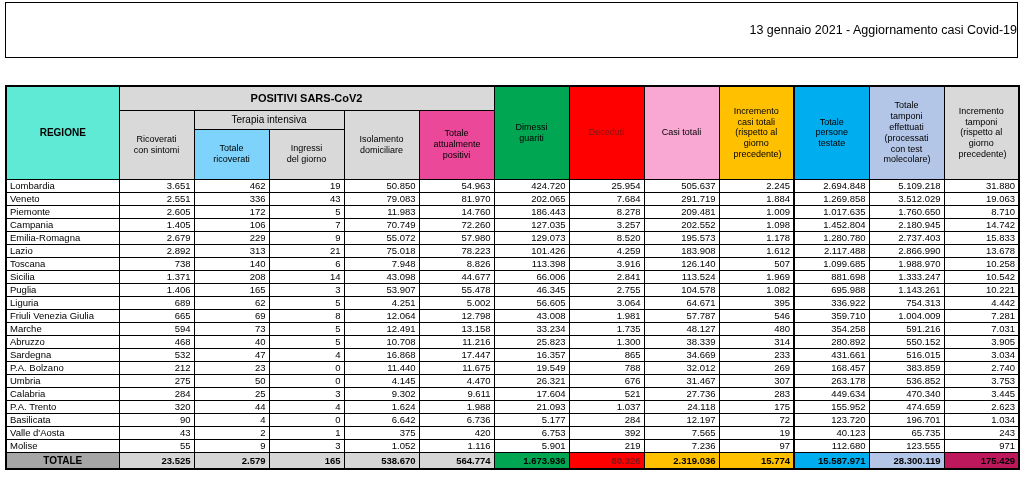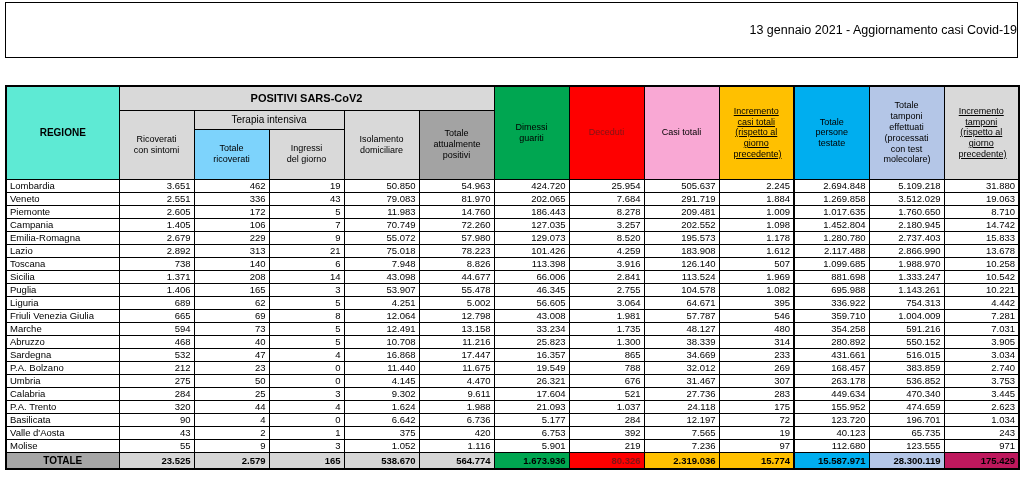--- a/index.html
+++ b/index.html
@@ -34,30 +34,30 @@
       <col style="width:113px">
       <col span="12" style="width:75px">
     </colgroup>
     <thead>
       <tr class="h1">
         <th rowspan="3" class="regione-h" style="background-color: #5eead4; margin-left: 42px;">REGIONE</th>
         <th colspan="5" class="group-pos" style="background-color: rgb(217, 217, 217);">POSITIVI SARS-CoV2</th>
         <th rowspan="3" style="background-color: rgb(0, 166, 81);">Dimessi guariti</th>
         <th rowspan="3" style="background-color: rgb(254, 0, 0); color: rgb(127, 20, 22);">Deceduti</th>
         <th rowspan="3" style="background-color: #f9a8d4;">Casi totali</th>
-        <th rowspan="3" style="background-color: rgb(255, 192, 0); text-decoration: underline;">Incremento casi totali (rispetto al giorno precedente)</th>
+        <th rowspan="3" style="background-color: rgb(255, 192, 0);">Incremento casi totali (rispetto al giorno precedente)</th>
         <th rowspan="3" class="thickL" style="background-color: rgb(0, 174, 239);">Totale persone testate</th>
         <th rowspan="3" style="background-color: rgb(180, 198, 231);">Totale tamponi effettuati (processati con test molecolare)</th>
-        <th rowspan="3" style="background-color: rgb(217, 217, 217); text-decoration: underline;">Incremento tamponi (rispetto al giorno precedente)</th>
+        <th rowspan="3" style="background-color: rgb(217, 217, 217);">Incremento tamponi (rispetto al giorno precedente)</th>
       </tr>
       <tr class="h2">
         <th rowspan="2" style="background-color: rgb(217, 217, 217);">Ricoverati con sintomi</th>
         <th colspan="2" class="terapia" style="background-color: rgb(217, 217, 217);">Terapia intensiva</th>
         <th rowspan="2" style="background-color: rgb(217, 217, 217);">Isolamento domiciliare</th>
-        <th rowspan="2" style="background-color: #a3a3a3;">Totale attualmente positivi</th>
+        <th rowspan="2" style="background-color: #ec4899;">Totale attualmente positivi</th>
       </tr>
       <tr class="h3">
         <th style="background-color: #7dd3fc;">Totale ricoverati</th>
         <th style="background-color: rgb(217, 217, 217); margin-left: 6px;">Ingressi del giorno</th>
       </tr>
     </thead>
     <tbody id="tbody">
         <tr>
           <td class="region">Lombardia</td>
           <td class="num">3.651</td>

